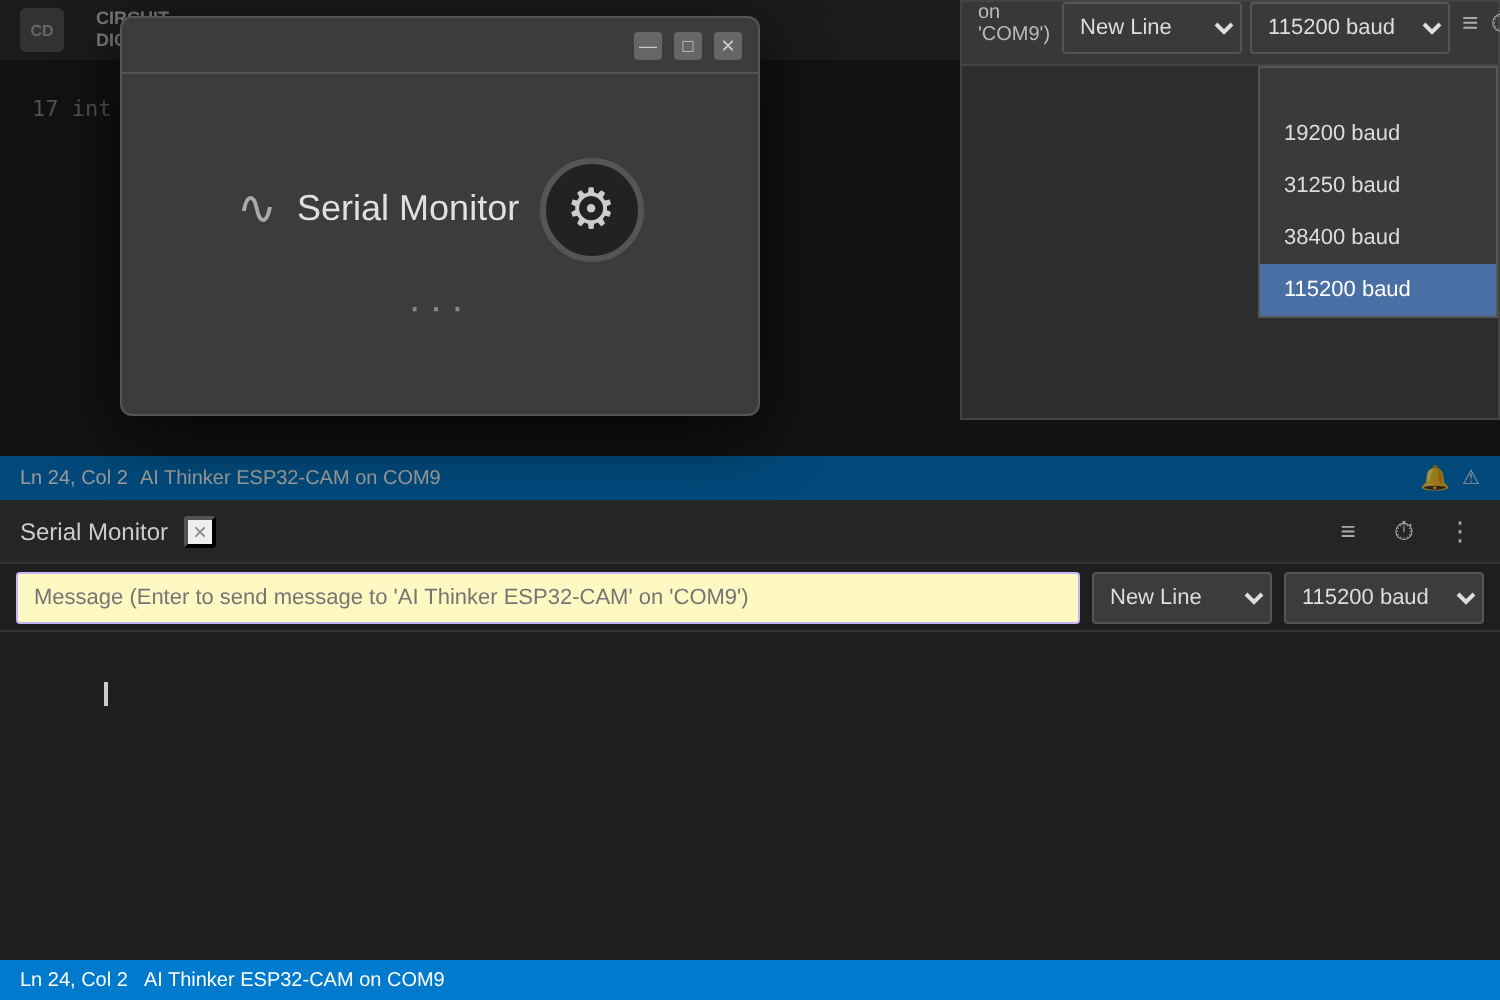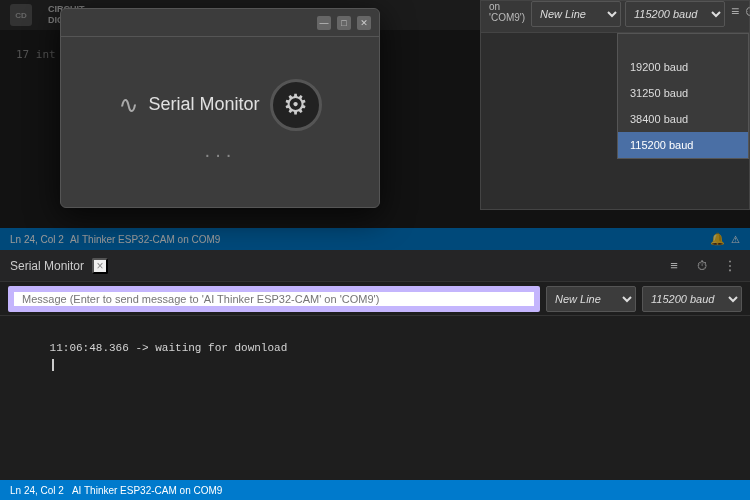--- a/index.html
+++ b/index.html
@@ -199,21 +199,21 @@
       color: #aaa;
       font-size: 14px;
       cursor: pointer;
     }
 
     
     .baud-dropdown {
       position: absolute;
       top: 32px;
       right: 0;
-      width: 132px;
+      width: 120px;
       background: #3a3a3a;
       border: 1px solid #555;
       z-index: 30;
     }
 
     .baud-item {
       height: 26px;
       display: flex;
       align-items: center;
       padding: 0 12px;
@@ -340,22 +340,22 @@
       align-items: center;
       padding: 0 8px;
       gap: 6px;
       border-bottom: 1px solid #333;
       flex-shrink: 0;
     }
 
     .message-input {
       flex: 1;
       height: 26px;
-      background: #ffffff;
-      border: 6px solid #c4b5fd;
+      background: #fef9c3;
+      border: 1px solid #c4b5fd;
       color: #888;
       font-size: 11px;
       padding: 0 8px;
       border-radius: 2px;
       outline: none;
     }
 
     .bottom-newline-select, .bottom-baud-select {
       height: 26px;
       background: #3c3c3c;
@@ -401,21 +401,20 @@
     }
 
     @keyframes blink {
       50% { opacity: 0; }
     }
 
     
     select {
       -webkit-appearance: auto;
       appearance: auto;
-      font-style: italic;
     }
   </style>
 </head>
 <body>
 
 <div class="top-section">
   <div class="ide-bg"></div>
 
   <div class="ide-toolbar">
     <div class="ide-logo">
@@ -504,21 +503,20 @@
     <select class="bottom-newline-select">
       <option>New Line</option>
     </select>
     <select class="bottom-baud-select">
       <option>115200 baud</option>
     </select>
   </div>
 
   <div class="output-area">
     <div class="output-line">
-      <span>11:06:48.366 -&gt; waiting for download</span>
       <span style="display:inline-block; width:2px; height:12px; background:#ccc; vertical-align:middle; margin-left:2px;"></span>
     </div>
   </div>
 
   <div class="bottom-statusbar">
     <span>Ln 24, Col 2</span>
     <span>AI Thinker ESP32-CAM on COM9</span>
   </div>
 </div>
 

